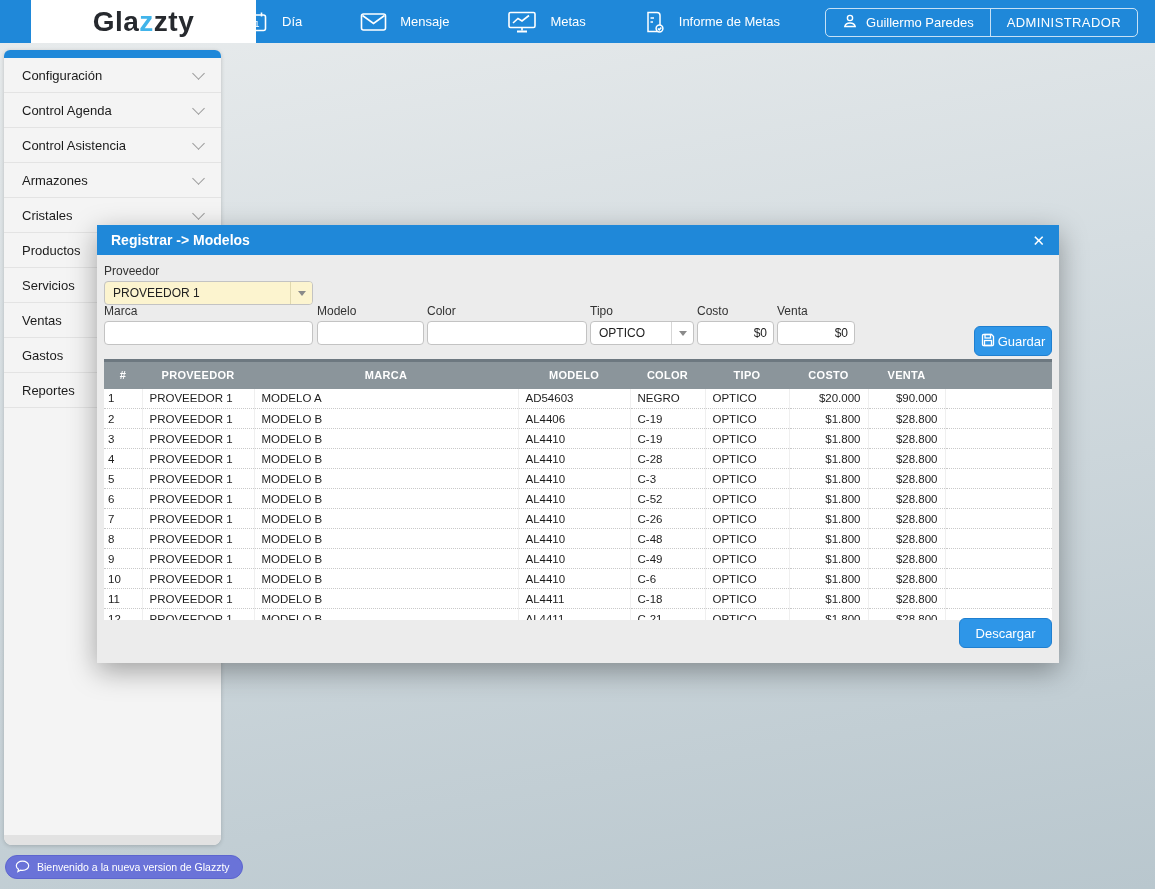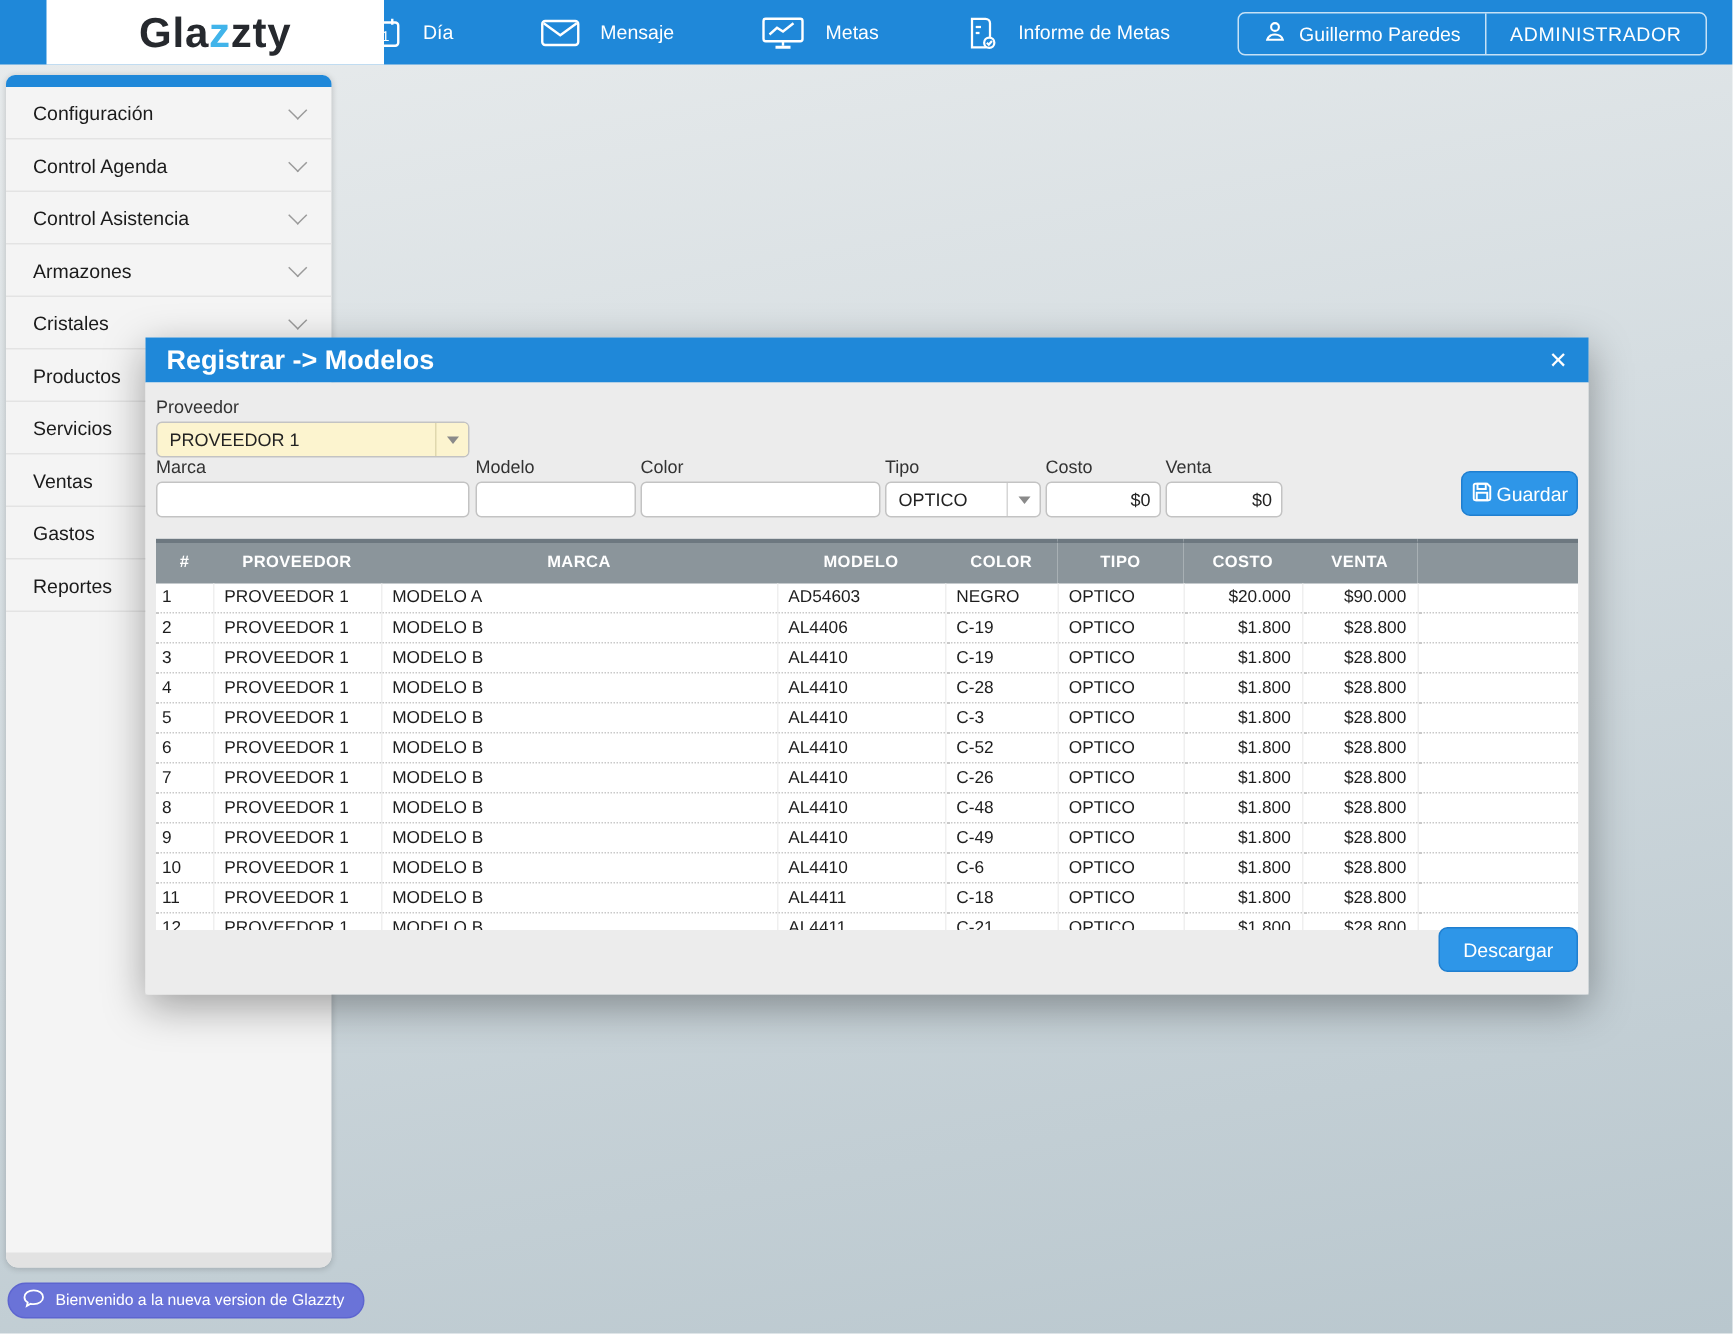--- a/index.html
+++ b/index.html
@@ -36,21 +36,21 @@
                padding:0 18px; border-bottom:1px solid #e3e3e3; cursor:pointer; }
   .side-item span.lbl { font-size:13px; color:#1b1b1b; }
   .chev { width:9px; height:9px; border-right:1.6px solid #9a9a9a; border-bottom:1.6px solid #9a9a9a;
           transform:rotate(45deg); margin-top:-4px; }
 
   
   .modal { position:absolute; left:97px; top:225px; width:962px; box-shadow:0 8px 28px rgba(0,0,0,0.35);
            border-radius:2px; }
   .modal-header { height:30px; background:#1f88d9; display:flex; align-items:center;
                   justify-content:space-between; padding:0 14px; }
-  .modal-title { color:#ffffff; font-size:18px; font-weight:bold; }
+  .modal-title { color:#ffffff; font-size:14px; font-weight:bold; }
   .modal-close { color:#ffffff; font-size:15px; font-weight:bold; cursor:pointer; line-height:1; }
   .modal-body { background:#ececec; height:408px; padding:7px; position:relative; }
 
   .form-area { position:relative; height:90px; }
   .f-label { font-size:12px; color:#333; }
   .fgroup { position:absolute; }
   .fgroup .f-label { display:block; margin-bottom:3px; }
   .tb { height:24px; border:1px solid #c3c3c3; border-radius:4px; background:#fff; font-size:12px;
         padding:0 6px; width:100%; font-family:inherit; color:#222; }
   .tb.money { text-align:right; }
@@ -66,21 +66,21 @@
 
   .g-prov   { left:0;   top:2px;  width:209px; }
   .g-marca  { left:0;   top:42px; width:209px; }
   .g-modelo { left:213px; top:42px; width:107px; }
   .g-color  { left:323px; top:42px; width:160px; }
   .g-tipo   { left:486px; top:42px; width:104px; }
   .g-costo  { left:593px; top:42px; width:77px; }
   .g-venta  { left:673px; top:42px; width:78px; }
 
   .btn { background:#2e96e8; border:1px solid #1f7fd0; color:#fff; font-size:13px; border-radius:6px;
-         cursor:pointer; font-family:inherit; display:inline-flex; align-items:center; justify-content:center; gap:3px; }
+         cursor:pointer; font-family:inherit; display:inline-flex; align-items:center; justify-content:center; gap:3px;margin-top:12px; }
   .btn-guardar { position:absolute; right:0; top:52px; width:78px; height:30px; }
   .btn-descargar { position:absolute; right:7px; bottom:15px; width:93px; height:30px; }
 
   .table-wrap { margin-top:7px; height:261px; overflow:hidden; background:#ffffff; }
   table.data { border-collapse:collapse; width:948px; table-layout:fixed; }
   table.data th { background:#8b959b; border-top:3px solid #6d7880; color:#ffffff; font-size:11px;
                   height:28px; text-align:center; font-weight:bold; letter-spacing:0.3px; }
   table.data td { height:20px; font-size:11.5px; color:#1d1d1d; padding:0 7px;
                   border-bottom:1px dotted #c9c9c9; border-right:1px solid #efefef;
                   white-space:nowrap; overflow:hidden; }

